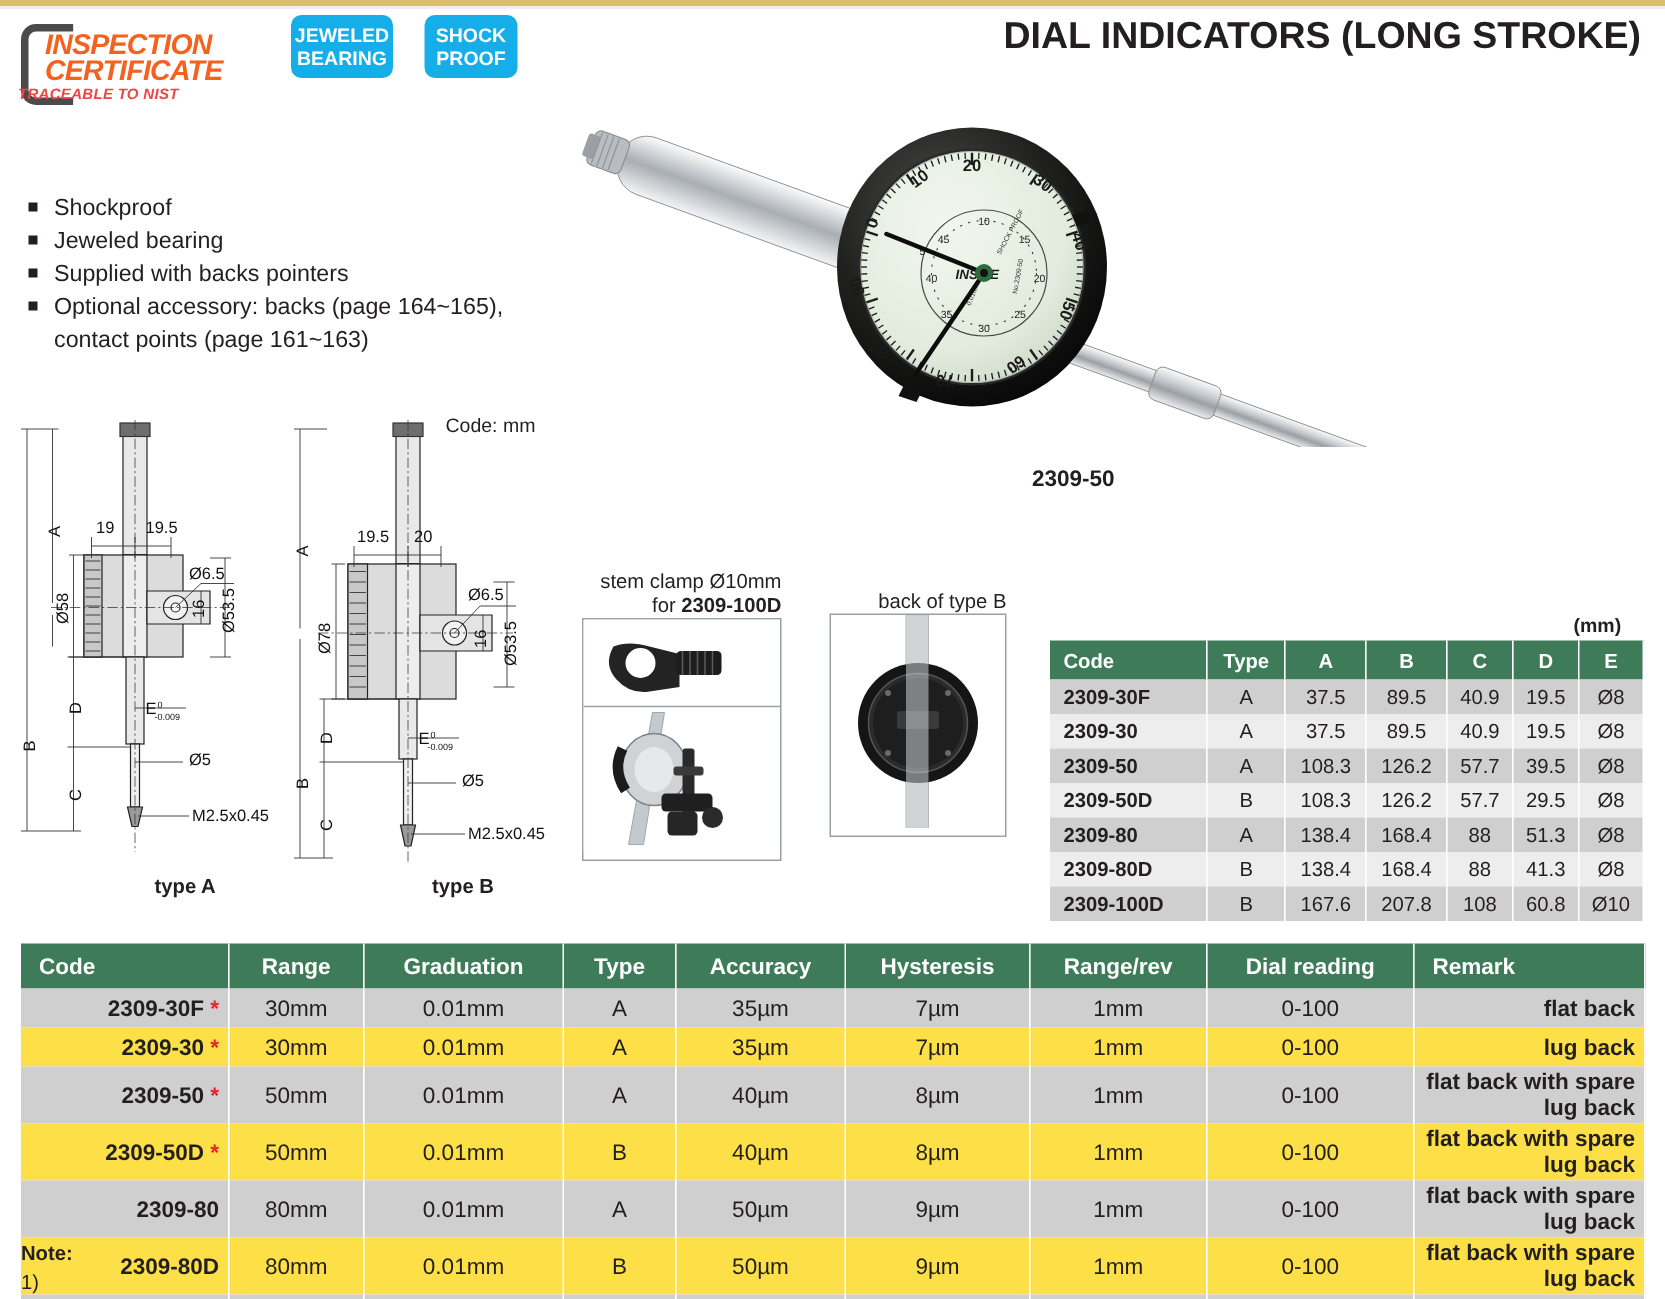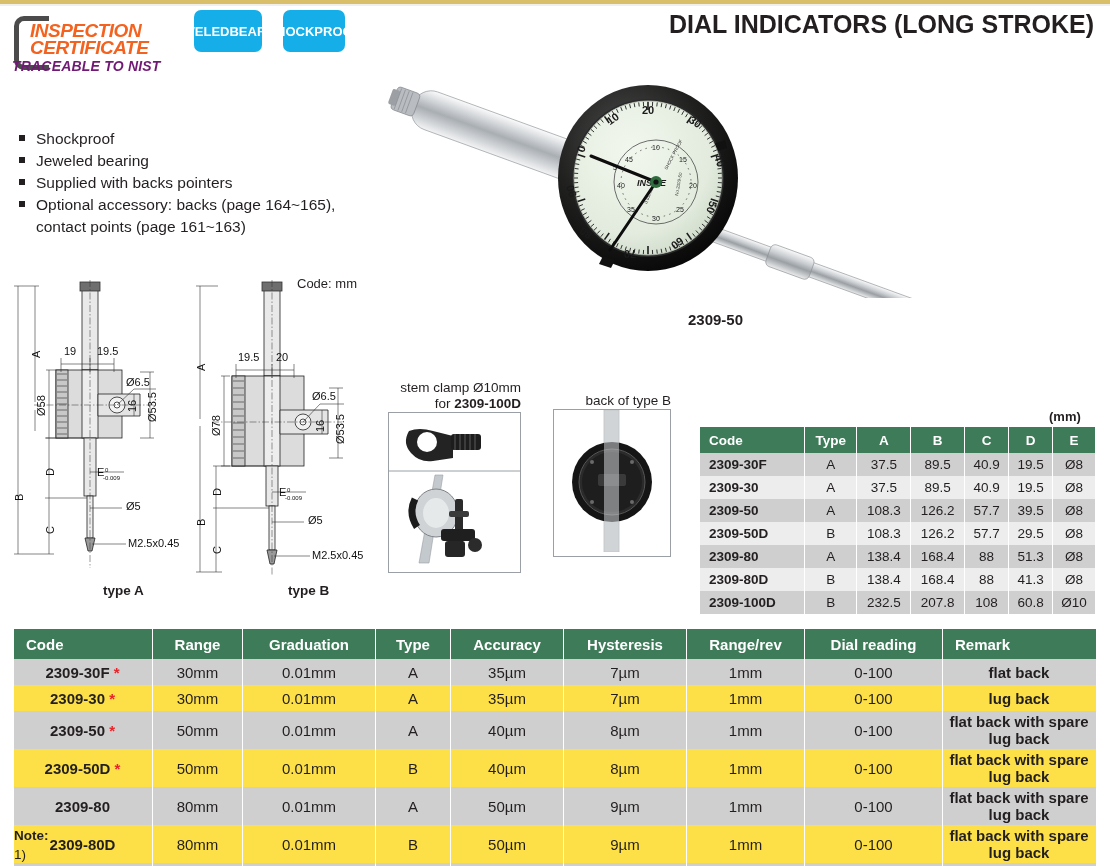--- a/index.html
+++ b/index.html
@@ -14,25 +14,25 @@
 
   
   .cert{position:absolute;left:12px;top:14px;width:180px;height:58px;}
   .cert .bracket{position:absolute;left:2px;top:2px;width:30px;height:44px;
     border:5px solid #4b4b4b;border-right:none;border-radius:10px 0 0 10px;}
   .cert .l1,.cert .l2{position:absolute;left:18px;font-weight:bold;font-style:italic;
     color:#f4621f;letter-spacing:-0.5px;font-size:19px;line-height:19px;}
   .cert .l1{top:7px;}
   .cert .l2{top:24px;}
   .cert .l3{position:absolute;left:0px;top:44px;font-weight:bold;font-style:italic;
-    font-size:14px;color:#701a75;letter-spacing:0.2px;}
+    font-size:10px;color:#ef4444;letter-spacing:0.2px;}
 
   .badge{position:absolute;top:10px;border-radius:7px;background:#16aee8;color:#fff;
     font-weight:bold;font-size:13px;line-height:15px;text-align:center;
-    display:flex;flex-direction:row;justify-content:center;align-items:center;}
+    display:flex;flex-direction:column;justify-content:center;align-items:center;}
   .badge.b1{left:194px;width:68px;height:42px;}
   .badge.b2{left:283px;width:62px;height:42px;}
 
   .page-title{position:absolute;right:16px;top:10px;font-size:25px;font-weight:bold;
     color:#231f20;letter-spacing:0px;}
 
   
   .features{position:absolute;left:14px;top:128px;font-size:15.5px;line-height:21px;}
   .features .fi{position:relative;padding-left:22px;margin-bottom:1px;}
   .features .fi .sq{position:absolute;left:5px;top:7px;width:6px;height:6px;background:#231f20;}
@@ -70,21 +70,21 @@
   .dimtbl td{border-right:1px solid #fff;text-align:center;padding:2px 3px;height:19px;}
   .dimtbl td.code{text-align:left;padding-left:9px;font-weight:bold;}
   .dimtbl tr.odd td{background:#cfcfcf;}
   .dimtbl tr.even td{background:#ededed;}
 
   .spectbl{position:absolute;left:14px;top:629px;width:1083px;font-size:15px;}
   .spectbl th{background:#3e7b58;color:#fff;font-weight:bold;text-align:center;
     padding:4px 6px;height:22px;border-right:1px solid #fff;}
   .spectbl th.l{text-align:left;padding-left:12px;}
   .spectbl td{text-align:center;padding:2px 6px;height:22px;border-right:1px solid #fff;}
-  .spectbl td.l{text-align:center;padding-left:5px;font-weight:bold;margin-left:43px;}
+  .spectbl td.l{text-align:right;padding-left:5px;font-weight:bold;margin-left:43px;}
   .spectbl tr.odd td{background:#cfcfcf;}
   .spectbl tr.even td{background:#fde047;}
   .star{color:#e8232a;font-weight:bold;}
 
   
   .notes{position:absolute;left:14px;top:826px;font-size:13.5px;line-height:19px;}
   .notes .nrow{display:flex;flex-direction:column;}
   .notes .nlab{font-weight:bold;width:36px;flex:none;}
   .notes .nnum{width:20px;flex:none;}
   .notes b{font-weight:bold;}
@@ -618,21 +618,21 @@
           <td>B</td>
           <td>138.4</td>
           <td>168.4</td>
           <td>88</td>
           <td>41.3</td>
           <td>Ø8</td>
         </tr>
         <tr class="odd">
           <td class="code">2309-100D</td>
           <td>B</td>
-          <td>232.5</td>
+          <td>167.6</td>
           <td>207.8</td>
           <td>108</td>
           <td>60.8</td>
           <td>Ø10</td>
         </tr>
       </tbody>
   </table>
 
   <table class="spectbl">
     <thead>

